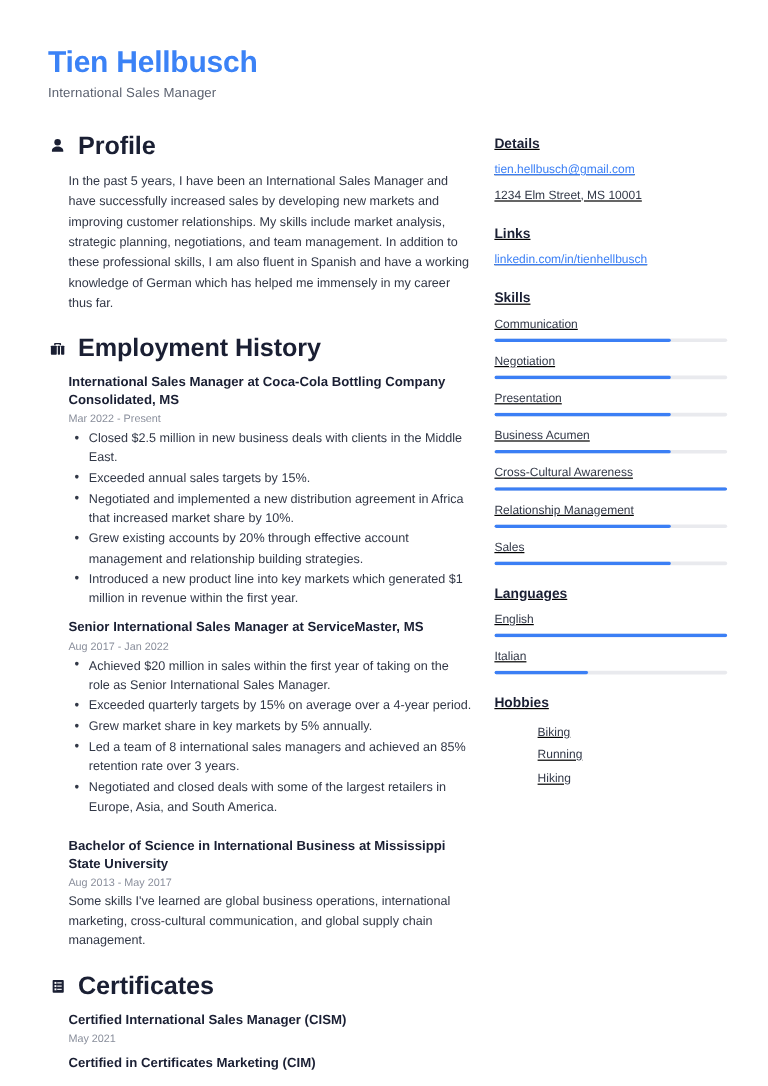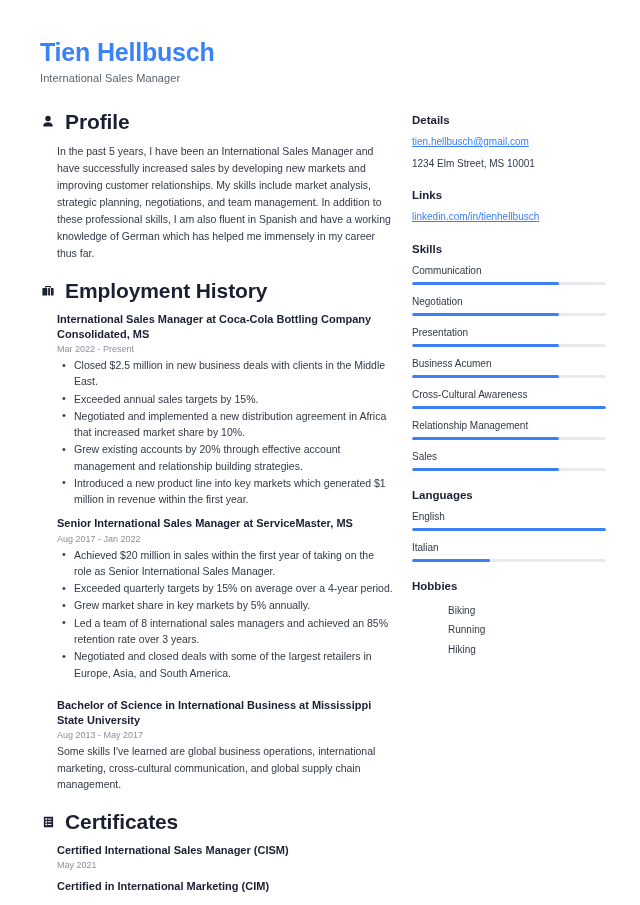--- a/index.html
+++ b/index.html
@@ -113,21 +113,21 @@
     color: #323847;
     font-size: 11px;
   }
 
   
   .right-col {
     width: 194px;
     flex: 0 0 194px;
     padding-top: 76px;
   }
-  .side-section { margin-bottom: 18px; }
+  .side-section { margin-bottom: 18px; text-decoration: underline; }
   .side-title {
     font-size: 11.5px;
     font-weight: 700;
     color: #1a1f33;
     margin-bottom: 9px;
   }
   .side-line {
     font-size: 10px;
     color: #323847;
     line-height: 1.45;
@@ -265,21 +265,21 @@
           </svg>
         </span>
         <span class="section-title">Certificates</span>
       </div>
       <div class="section-body">
         <div class="entry">
           <div class="entry-title">Certified International Sales Manager (CISM)</div>
           <div class="entry-date">May 2021</div>
         </div>
         <div class="entry">
-          <div class="entry-title">Certified in International Marketing (CIM)</div>
+          <div class="entry-title">Certified in Certificates Marketing (CIM)</div>
 
         </div>
       </div>
     </div>
 
   </div>
 
   <div class="right-col">
 
     <div class="side-section">

